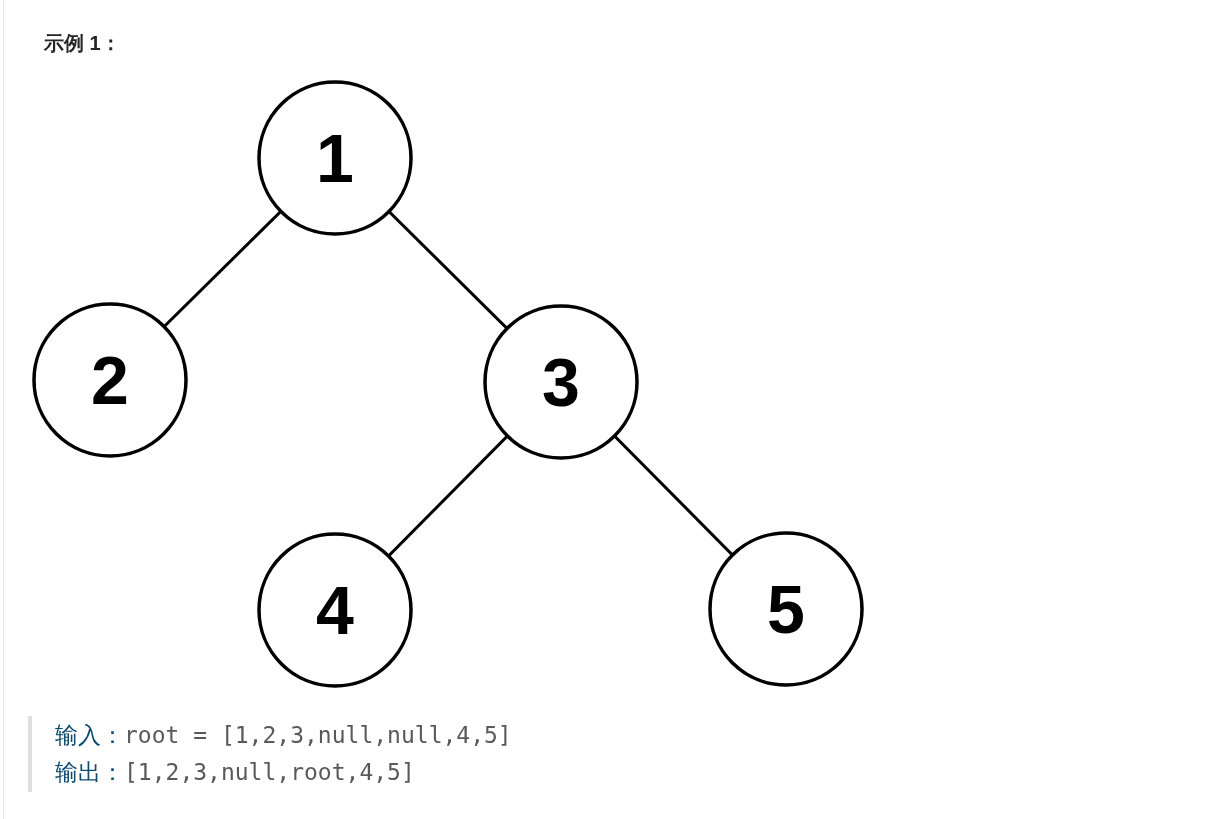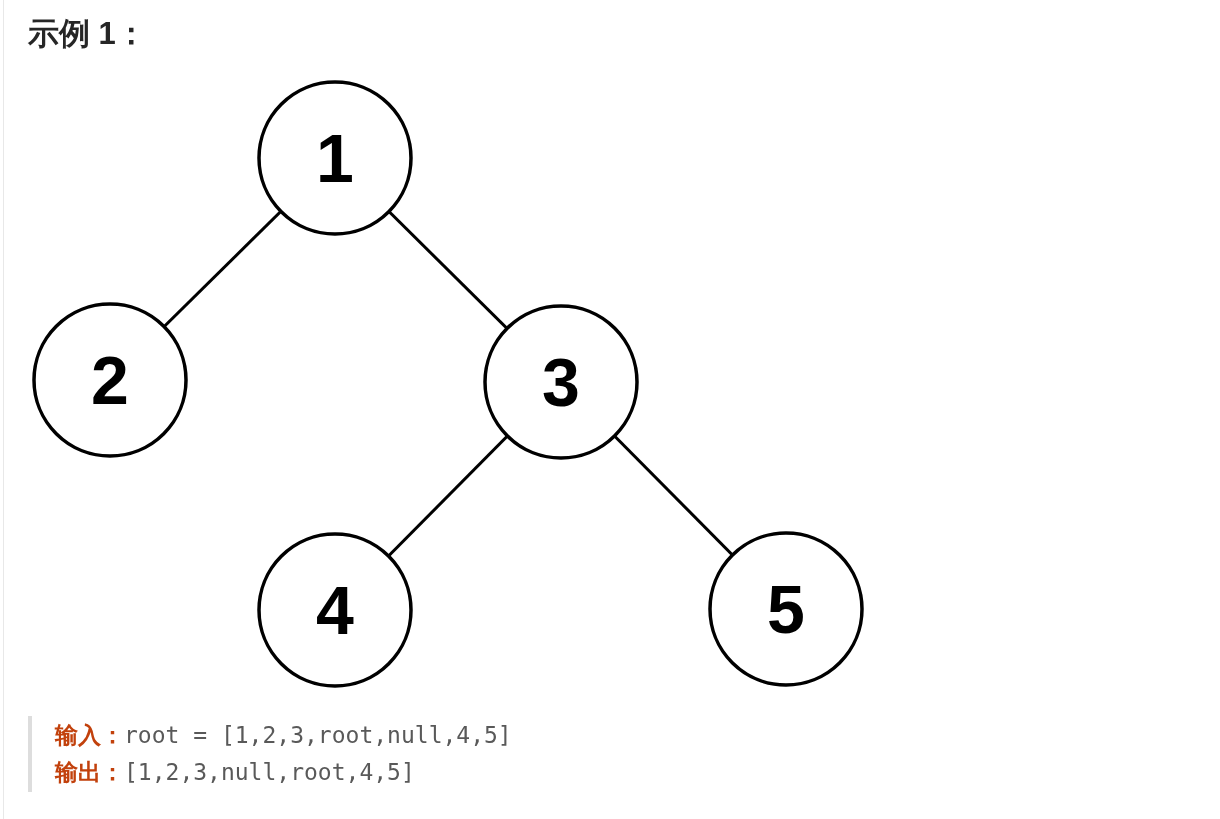--- a/index.html
+++ b/index.html
@@ -22,22 +22,22 @@
     left: 3px;
     top: 0;
     width: 1px;
     height: 819px;
     background: #e8e8e8;
   }
   .example-title {
     position: absolute;
     left: 28px;
     top: 14px;
-    margin: 0;
-    font-size: 31px;
+    margin: 16px;
+    font-size: 20px;
     font-weight: bold;
     color: #262626;
     line-height: 1.3;
     white-space: nowrap;
   }
   .tree-svg {
     position: absolute;
     left: 0;
     top: 0;
     width: 1220px;
@@ -56,22 +56,22 @@
     border-left: 4px solid #dddddd;
     padding: 1px 0 1px 23px;
   }
   .io-line {
     font-size: 23px;
     line-height: 37px;
     white-space: pre;
   }
   .io-label {
     font-family: "Liberation Sans", sans-serif;
-    font-weight: bold;
-    color: #c2410c;
+    font-weight: normal;
+    color: #0c4a6e;
   }
   .io-value {
     font-family: "DejaVu Sans Mono", monospace;
     font-weight: normal;
     color: #595959;
     font-size: 23px;
   }
 </style>
 </head>
 <body>
@@ -103,17 +103,17 @@
         <circle cx="335" cy="610" r="76" fill="#ffffff" stroke="#000000" stroke-width="3.5"></circle>
         <text x="335" y="610" dy="0.36em" text-anchor="middle" fill="#000000" class="node-label">4</text>
       </g>
       <g>
         <circle cx="786" cy="609" r="76" fill="#ffffff" stroke="#000000" stroke-width="3.5"></circle>
         <text x="786" y="609" dy="0.36em" text-anchor="middle" fill="#000000" class="node-label">5</text>
       </g>
     </svg>
 
   <div class="io-block">
-    <div class="io-line"><span class="io-label">输入：</span><span class="io-value">root = [1,2,3,root,null,4,5]</span></div>
+    <div class="io-line"><span class="io-label">输入：</span><span class="io-value">root = [1,2,3,null,null,4,5]</span></div>
     <div class="io-line"><span class="io-label">输出：</span><span class="io-value">[1,2,3,null,root,4,5]</span></div>
   </div>
 
 </div>
 
 </body></html>

